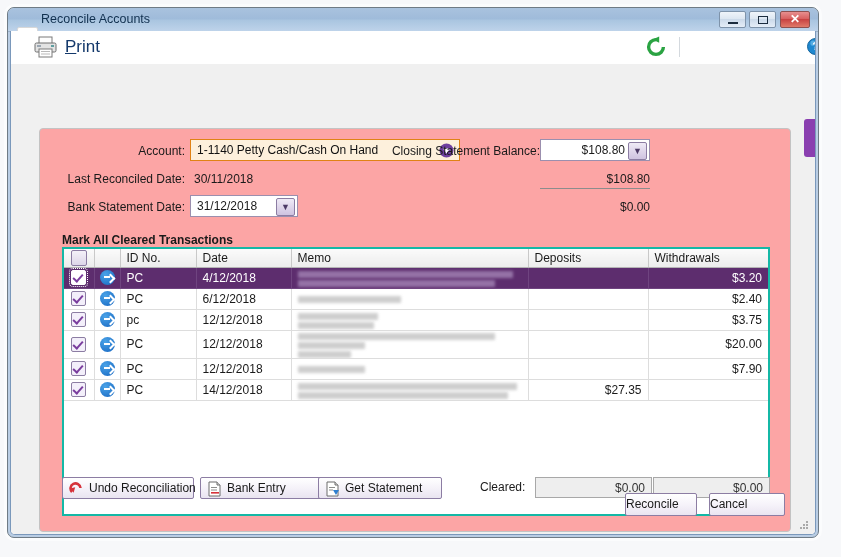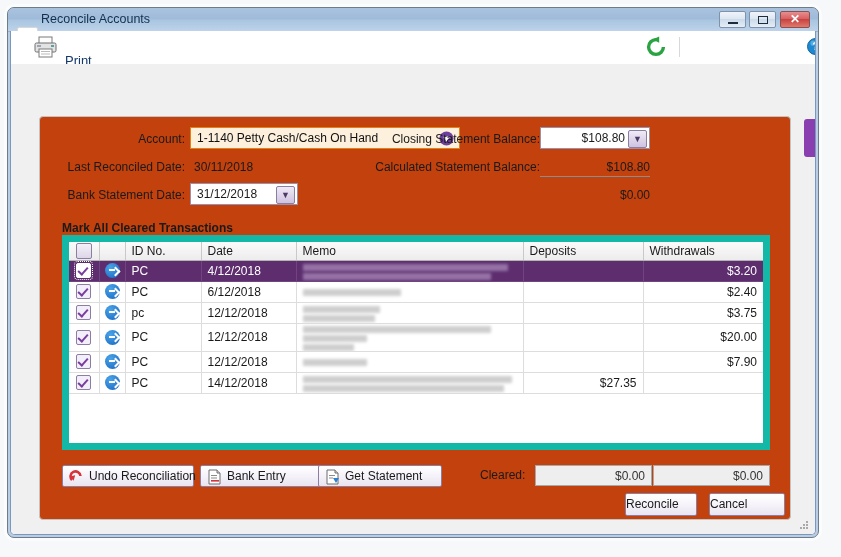--- a/index.html
+++ b/index.html
@@ -63,43 +63,43 @@
     background:#ffffff;border:1px solid #7a98bb;border-top:none;
     border-radius:0 0 5px 5px;box-sizing:border-box;overflow:hidden;
   }
   
   #toolbar{
     position:absolute;left:0;top:0;right:0;height:33px;
     background:#ffffff;border-bottom:1px solid #cfd6dd;
   }
   #print-btn{position:absolute;left:22px;top:4px;height:24px;cursor:default;}
   #print-label{
-    position:absolute;left:54px;top:6px;font-size:13px;color:#13386b;margin-top:16px;
+    position:absolute;left:54px;top:6px;font-size:17px;color:#13386b;
   }
   #print-label u{text-decoration:underline;}
   #refresh-btn{position:absolute;right:148px;top:5px;width:22px;height:22px;cursor:default;}
   #tb-sep{position:absolute;right:135px;top:6px;width:1px;height:20px;background:#d4d9de;}
   #help-btn{position:absolute;right:8px;top:5px;height:22px;cursor:default;}
   #help-icon{position:absolute;left:0;top:2px;width:17px;height:17px;}
 
   
   #body-area{
     position:absolute;left:0;top:33px;right:0;bottom:0;
     background:#f0f0f0;
   }
   
   #side-tab{
     position:absolute;right:0;top:55px;width:11px;height:38px;
     background:#8a3fb0;border-radius:3px 0 0 3px;cursor:default;
   }
 
   
   #panel{
-    position:absolute;left:28px;top:52px;width:752px;height:404px;
-    background:#c2410c;border:1px solid #c3c3c3;border-radius:4px;
+    position:absolute;left:28px;top:64px;width:752px;height:404px;
+    background:#fca5a5;border:1px solid #c3c3c3;border-radius:4px;
     box-sizing:border-box;
   }
 
   
   .lbl{position:absolute;font-size:12px;color:#1a1a1a;text-align:right;white-space:nowrap;}
   #lbl-account{left:60px;top:15px;width:85px;}
   #lbl-lastrec{left:20px;top:43px;width:125px;}
   #lbl-bankdate{left:20px;top:71px;width:125px;}
   #lbl-closing{left:300px;top:15px;width:200px;}
   #lbl-calculated{left:300px;top:43px;width:200px;}
@@ -147,22 +147,22 @@
     position:absolute;left:500px;top:43px;width:110px;text-align:right;
     font-size:12px;border-bottom:1px solid #8c8c8c;padding-bottom:2px;
   }
   #outofbal-value{position:absolute;left:500px;top:71px;width:110px;text-align:right;font-size:12px;}
 
   
   #mark-all{position:absolute;left:22px;top:104px;font-size:12px;color:#1a1a1a;font-weight:bold;}
 
   
   #table-wrap{
-    position:absolute;left:22px;top:118px;width:708px;height:215px;
-    border:7px solid #14b8a6;background:#ffffff;box-sizing:border-box;overflow:hidden;
+    position:absolute;left:22px;top:118px;width:708px;height:269px;
+    border:2px solid #14b8a6;background:#ffffff;box-sizing:border-box;overflow:hidden;
   }
   table{border-collapse:collapse;width:100%;table-layout:fixed;font-size:12px;}
   thead th{
     height:18px;background:linear-gradient(to bottom,#fbfbfb,#ececec);
     border-right:1px solid #c9c9c9;border-bottom:1px solid #b4b4b4;
     font-weight:normal;text-align:left;padding:0 0 0 6px;color:#1a1a1a;
     font-size:12px;box-sizing:border-box;
   }
   thead th.num{text-align:left;}
   th.c-check{width:30px;padding:0;text-align:center;}
@@ -330,21 +330,20 @@
         </div>
 
         <div class="lbl" id="lbl-closing">Closing Statement Balance:</div>
         <div id="closing-field">
           <span id="closing-value">$108.80</span>
           <div id="closing-drop">
             <span class="arrow-glyph">▼</span>
           </div>
         </div>
 
-        <div class="lbl" id="lbl-calculated">Calculated Statement Balance:</div>
         <div id="calculated-value">$108.80</div>
 
         <div id="outofbal-value">$0.00</div>
 
         <div id="mark-all">Mark All Cleared Transactions</div>
 
         <div id="table-wrap">
           <table>
             <thead>
               <tr>

